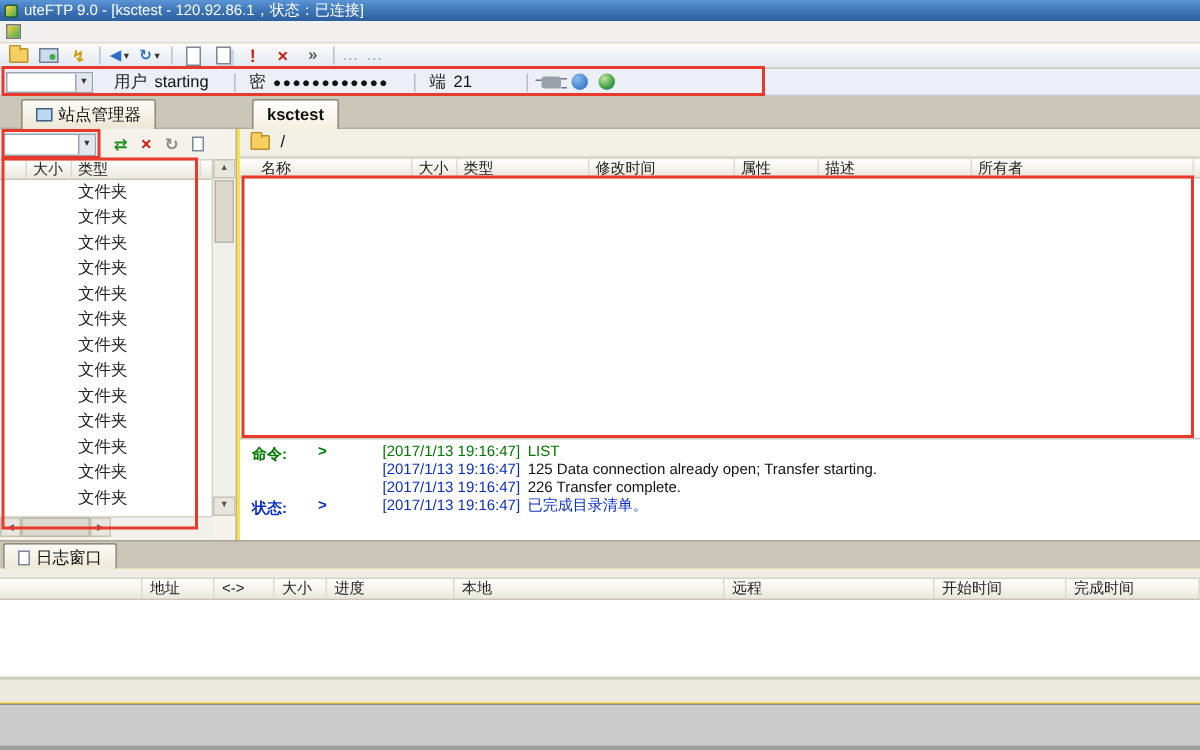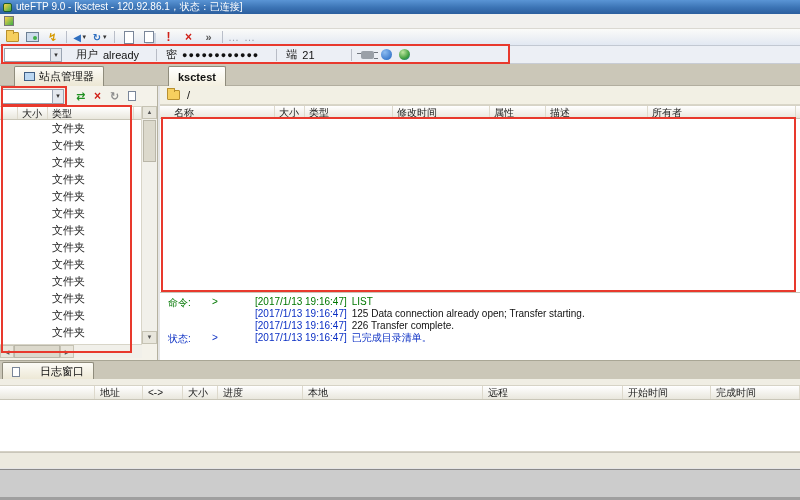--- a/index.html
+++ b/index.html
@@ -1,19 +1,19 @@
 <!DOCTYPE html>
 <html style="--annot-red: #e8392d; --cmd-green: #007700; --stat-blue: #0b2fc4;"><head>
 <meta charset="utf-8">
 <style>
   *{margin:0;padding:0;box-sizing:border-box}
   html,body{width:800px;height:500px;overflow:hidden}
   body{font-family:"Liberation Sans","DejaVu Sans",sans-serif;font-size:11px;background:#cbcbcb;position:relative;color:#111}
   .screen{position:absolute;inset:0}
-  .window{position:absolute;left:0;top:0;width:800px;height:470px;background:#e5e5e5;border-bottom:1px solid #8a8a8a}
+  .window{position:absolute;left:0;top:0;width:800px;height:470px;background:#fde047;border-bottom:1px solid #8a8a8a}
 
   
   .titlebar{position:absolute;left:0;top:0;width:100%;height:14px;background:linear-gradient(180deg,#5a95d5,#3b73b4 55%,#2c5f9e);color:#fff;display:flex;align-items:center;gap:4px;padding:0 3px;font-size:10px;white-space:nowrap}
   .app-ico{width:9px;height:9px;background:linear-gradient(135deg,#ffd24a,#3fae49);border:1px solid #1d5c2a;border-radius:2px;flex:0 0 auto}
 
   
   .menubar{position:absolute;top:14px;left:0;width:100%;height:15px;background:#f1f0ee;border-bottom:1px solid #dad8d2;display:flex;align-items:center;padding-left:2px}
   .mdi-ico{width:10px;height:10px;background:linear-gradient(135deg,#ffd24a,#3fae49);border:1px solid #777;margin:0 9px 0 2px}
   .menu-item{padding:0 7px;height:15px;line-height:15px;display:inline-block;color:#111}
 
@@ -83,35 +83,35 @@
   .path-bar{position:absolute;top:0;left:0;width:100%;height:19px;background:#f2f0e4;border-bottom:1px solid #d9d6c8;display:flex;align-items:center;gap:7px;padding-left:7px}
   .rp-headers{position:absolute;top:19px;left:0;width:100%;height:14px}
   .rp-headers .hcell:first-child{padding-left:14px}
   .rp-list{position:absolute;top:33px;left:0;width:100%;height:173px;background:#fff}
   .rp-row{display:flex;height:17px;line-height:17px}
   .rp-cell{padding-left:5px;overflow:hidden;white-space:nowrap;color:#111;flex:0 0 auto}
   .name-cell{display:flex;align-items:center;gap:5px;padding-left:6px}
 
   
   .log-panel{position:absolute;left:160px;top:292px;width:640px;height:68px;background:#fff;border-top:1px solid #c9c6ba;font-size:10px}
-  .log-label{position:absolute;font-weight:normal;white-space:nowrap}
+  .log-label{position:absolute;font-weight:bold;white-space:nowrap}
   .lbl-green{color:var(--cmd-green,#007700)}
   .lbl-blue{color:var(--stat-blue,#0b2fc4)}
   #log-lines{position:absolute;left:95px;top:3px}
   .log-line{height:12px;line-height:12px;white-space:nowrap}
   .log-line .ts{margin-right:5px}
   .log-line.command .ts,.log-line.command .tx{color:var(--cmd-green,#007700)}
   .log-line.response .ts{color:var(--stat-blue,#0b2fc4)}
   .log-line.response .tx{color:#111}
   .log-line.status .ts{color:var(--stat-blue,#0b2fc4)}
   .log-line.status .tx{color:var(--stat-blue,#0b2fc4);font-weight:normal}
 
   
   .logtabstrip{position:absolute;top:360px;left:0;width:100%;height:19px;background:#cbc7b8;border-top:1px solid #a9a695}
-  .log-tab{position:absolute;left:2px;top:1px;height:18px;display:flex;align-items:center;gap:20px;padding:0 9px;background:linear-gradient(#fcfbf6,#ece7d4);border:1px solid #8f8c7c;border-bottom:none;border-radius:2px 2px 0 0}
+  .log-tab{position:absolute;left:2px;top:1px;height:18px;display:flex;align-items:center;gap:4px;padding:0 9px;background:linear-gradient(#fcfbf6,#ece7d4);border:1px solid #8f8c7c;border-bottom:none;border-radius:2px 2px 0 0}
 
   
   .queue-panel{position:absolute;top:379px;left:0;width:100%;height:73px;background:#f0eee4}
   .q-headers{position:absolute;top:6px;left:0;width:100%;height:15px}
   .q-headers .hcell{padding-left:5px}
   .q-list{position:absolute;top:21px;left:0;width:100%;height:52px;background:#fff;border-bottom:1px solid #d5d2c6}
 
   .statusbar{position:absolute;top:452px;left:0;width:100%;height:16px;background:#eceadf;border-top:1px solid #c9c6ba}
   .desktop{position:absolute;top:470px;left:0;width:100%;height:30px;background:#cccccc;border-bottom:3px solid #9f9f9f}
 
@@ -174,21 +174,21 @@
         </span>
       <span class="tsep"></span>
       <span class="grip">… …</span>
     </div>
 
     <div class="qcbar">
       <span class="qc-combo">
           <span class="combo-arrow">▾</span>
         </span>
       <span class="qc-label">用户</span>
-      <span class="qc-value">already</span>
+      <span class="qc-value">starting</span>
       <span class="qc-sep"></span>
       <span class="qc-label">密</span>
       <span class="qc-value qc-pass">●●●●●●●●●●●●</span>
       <span class="qc-sep"></span>
       <span class="qc-label">端</span>
       <span class="qc-value">21</span>
       <span class="qc-sep qc-iconsep"></span>
       <span class="qc-ic">
           <span class="i-plug"></span>
         </span>

